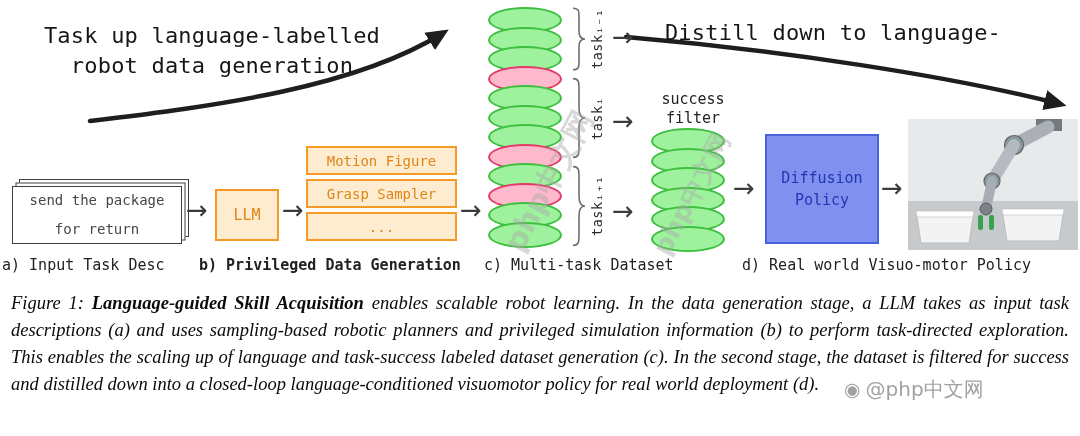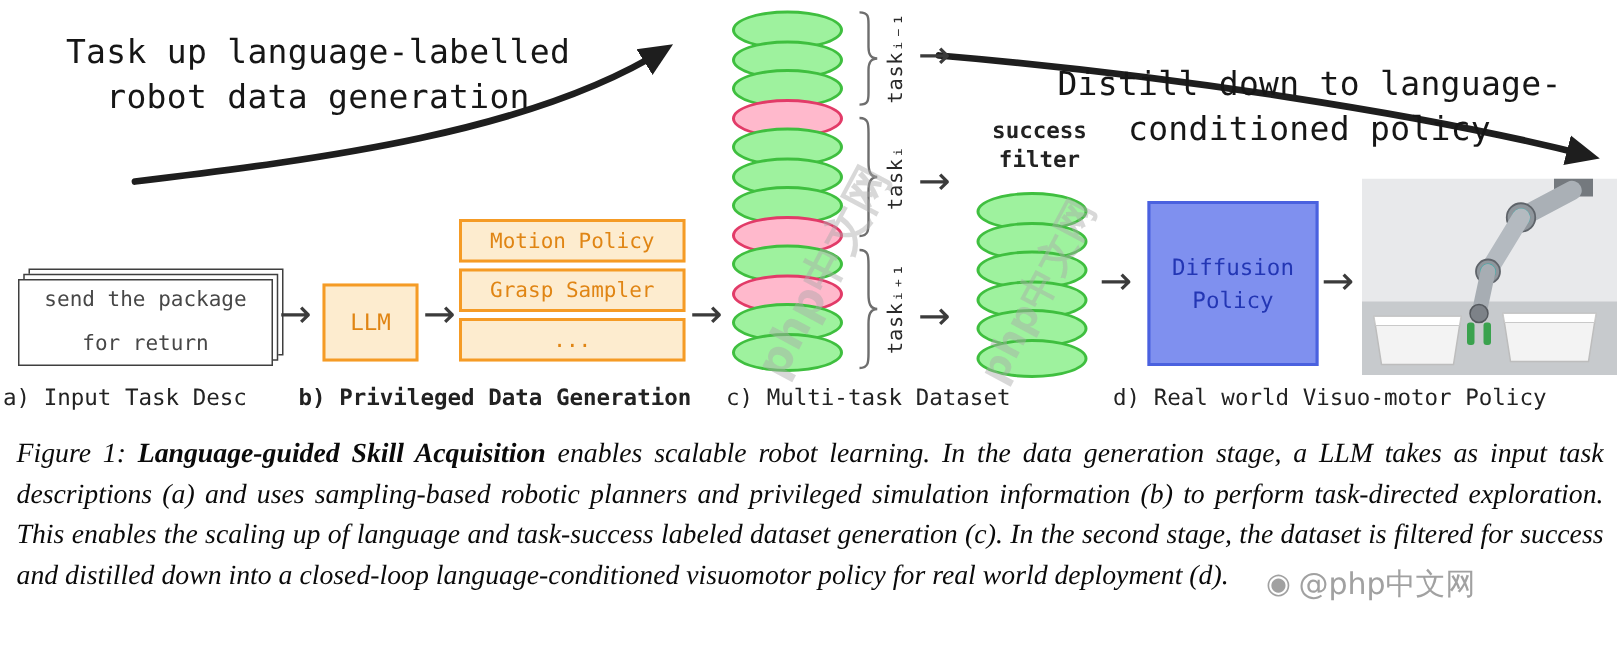--- a/index.html
+++ b/index.html
@@ -5,21 +5,21 @@
   * { margin:0; padding:0; box-sizing:border-box; }
   html,body { width:1080px; height:436px; background:#ffffff; overflow:hidden; }
   body { position:relative; font-family:"DejaVu Sans Mono", monospace; }
 
   .abs { position:absolute; }
 
   
   .headline { position:absolute; text-align:center; font-size:22px; line-height:30px;
               color:#161616; letter-spacing:0.2px; }
   #headline-left  { left:28px;  top:21px; width:368px; }
-  #headline-right { left:684px; top:18px; width:378px;margin-top:24px; }
+  #headline-right { left:644px; top:18px; width:378px; }
 
   
   .arrow-layer { position:absolute; left:0; top:0; pointer-events:none; }
 
   
   .papers { position:absolute; left:12px; top:186px; width:170px; height:58px; }
   .sheet  { position:absolute; inset:0; background:#ffffff; border:1.6px solid #3f3f3f; }
   .s-back { transform:translate(7px,-7px); }
   .s-mid  { transform:translate(3.5px,-3.5px); }
   .s-front{ display:flex; flex-direction:column; align-items:center; justify-content:center; gap:12px; }
@@ -54,22 +54,22 @@
   .brace { position:absolute; left:570px; width:15px; }
   .task-label { position:absolute; left:589px; width:18px; writing-mode:vertical-rl;
                 transform:rotate(180deg); font-size:13.5px; letter-spacing:0.5px;
                 color:#2a2a2a; text-align:center; }
 
   
   .sarrow { position:absolute; font-size:26px; line-height:26px; color:#3b3b3b;
             font-family:"DejaVu Sans", sans-serif; }
 
   
-  .success { position:absolute; left:648px; top:78px; width:90px; text-align:center;
-             font-size:15px; line-height:19px; color:#222;font-weight:bold; }
+  .success { position:absolute; left:648px; top:90px; width:90px; text-align:center;
+             font-size:15px; line-height:19px; color:#222; }
 
   
   .policy-box { position:absolute; left:765px; top:134px; width:114px; height:110px;
                 border:2.5px solid var(--blue-border,#4a61df); background:var(--blue-fill,#7f90ef);
                 color:var(--blue-text,#2336b4); display:flex; flex-direction:column;
                 align-items:center; justify-content:center; font-size:15px; line-height:22px; }
 
   
   .robot { position:absolute; left:908px; top:119px; width:170px; height:131px; }
 
@@ -104,21 +104,20 @@
     <path d="M 90 121 C 215 106, 355 88, 443 33" fill="none" stroke="#1e1e1e" stroke-width="4.5" stroke-linecap="round" marker-end="url(#ah)"></path>
     <path d="M 626 37 C 780 50, 950 76, 1060 104" fill="none" stroke="#1e1e1e" stroke-width="4.5" stroke-linecap="round" marker-end="url(#ah)"></path>
   </svg>
 
   <div class="headline" id="headline-left">
     <div>Task up language-labelled</div>
     <div>robot data generation</div>
   </div>
   <div class="headline" id="headline-right">
     <div>Distill down to language-</div>
-    <div>conditioned policy</div>
   </div>
 
   <div class="papers">
     <div class="sheet s-back"></div>
     <div class="sheet s-mid"></div>
     <div class="sheet s-front">
       <div class="card-line">send the package</div>
       <div class="card-line">for return</div>
     </div>
   </div>
@@ -129,21 +128,21 @@
   <span class="sarrow" style="left:612px; top:24px;">→</span>
   <span class="sarrow" style="left:612px; top:108px;">→</span>
   <span class="sarrow" style="left:612px; top:198px;">→</span>
   <span class="sarrow" style="left:733px; top:175px;">→</span>
   <span class="sarrow" style="left:881px; top:175px;">→</span>
 
   <div class="box-orange" id="llm-box">
     <span>LLM</span>
   </div>
   <div class="box-orange" id="mp-box">
-    <span>Motion Policy</span>
+    <span>Motion Figure</span>
   </div>
   <div class="box-orange" id="gs-box">
     <span>Grasp Sampler</span>
   </div>
   <div class="box-orange" id="dots-box">
     <span>...</span>
   </div>
 
   <div class="disk-stack" id="main-stack">
       <div class="disk green"></div>

